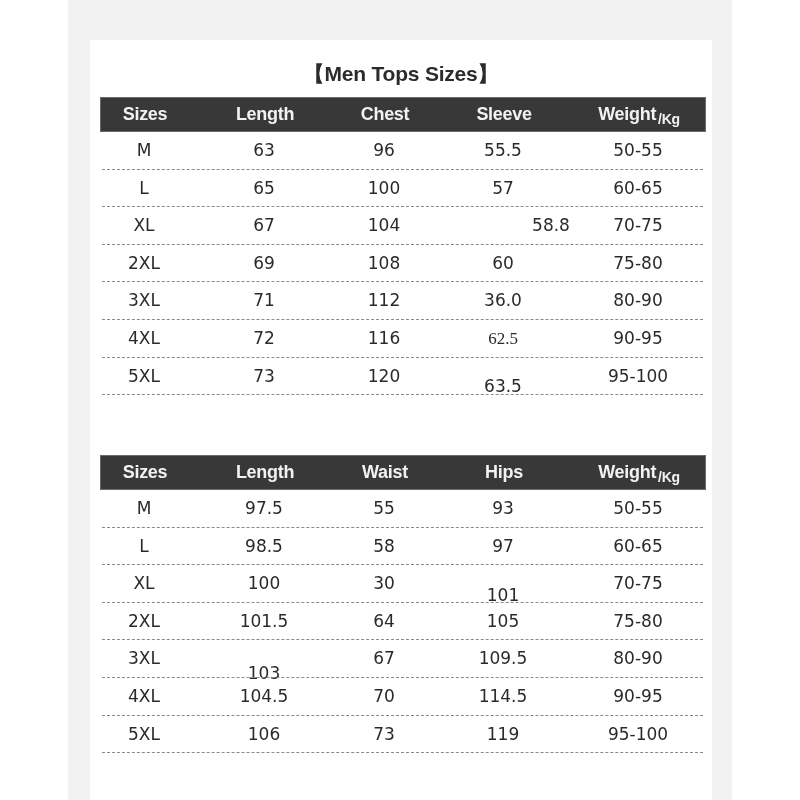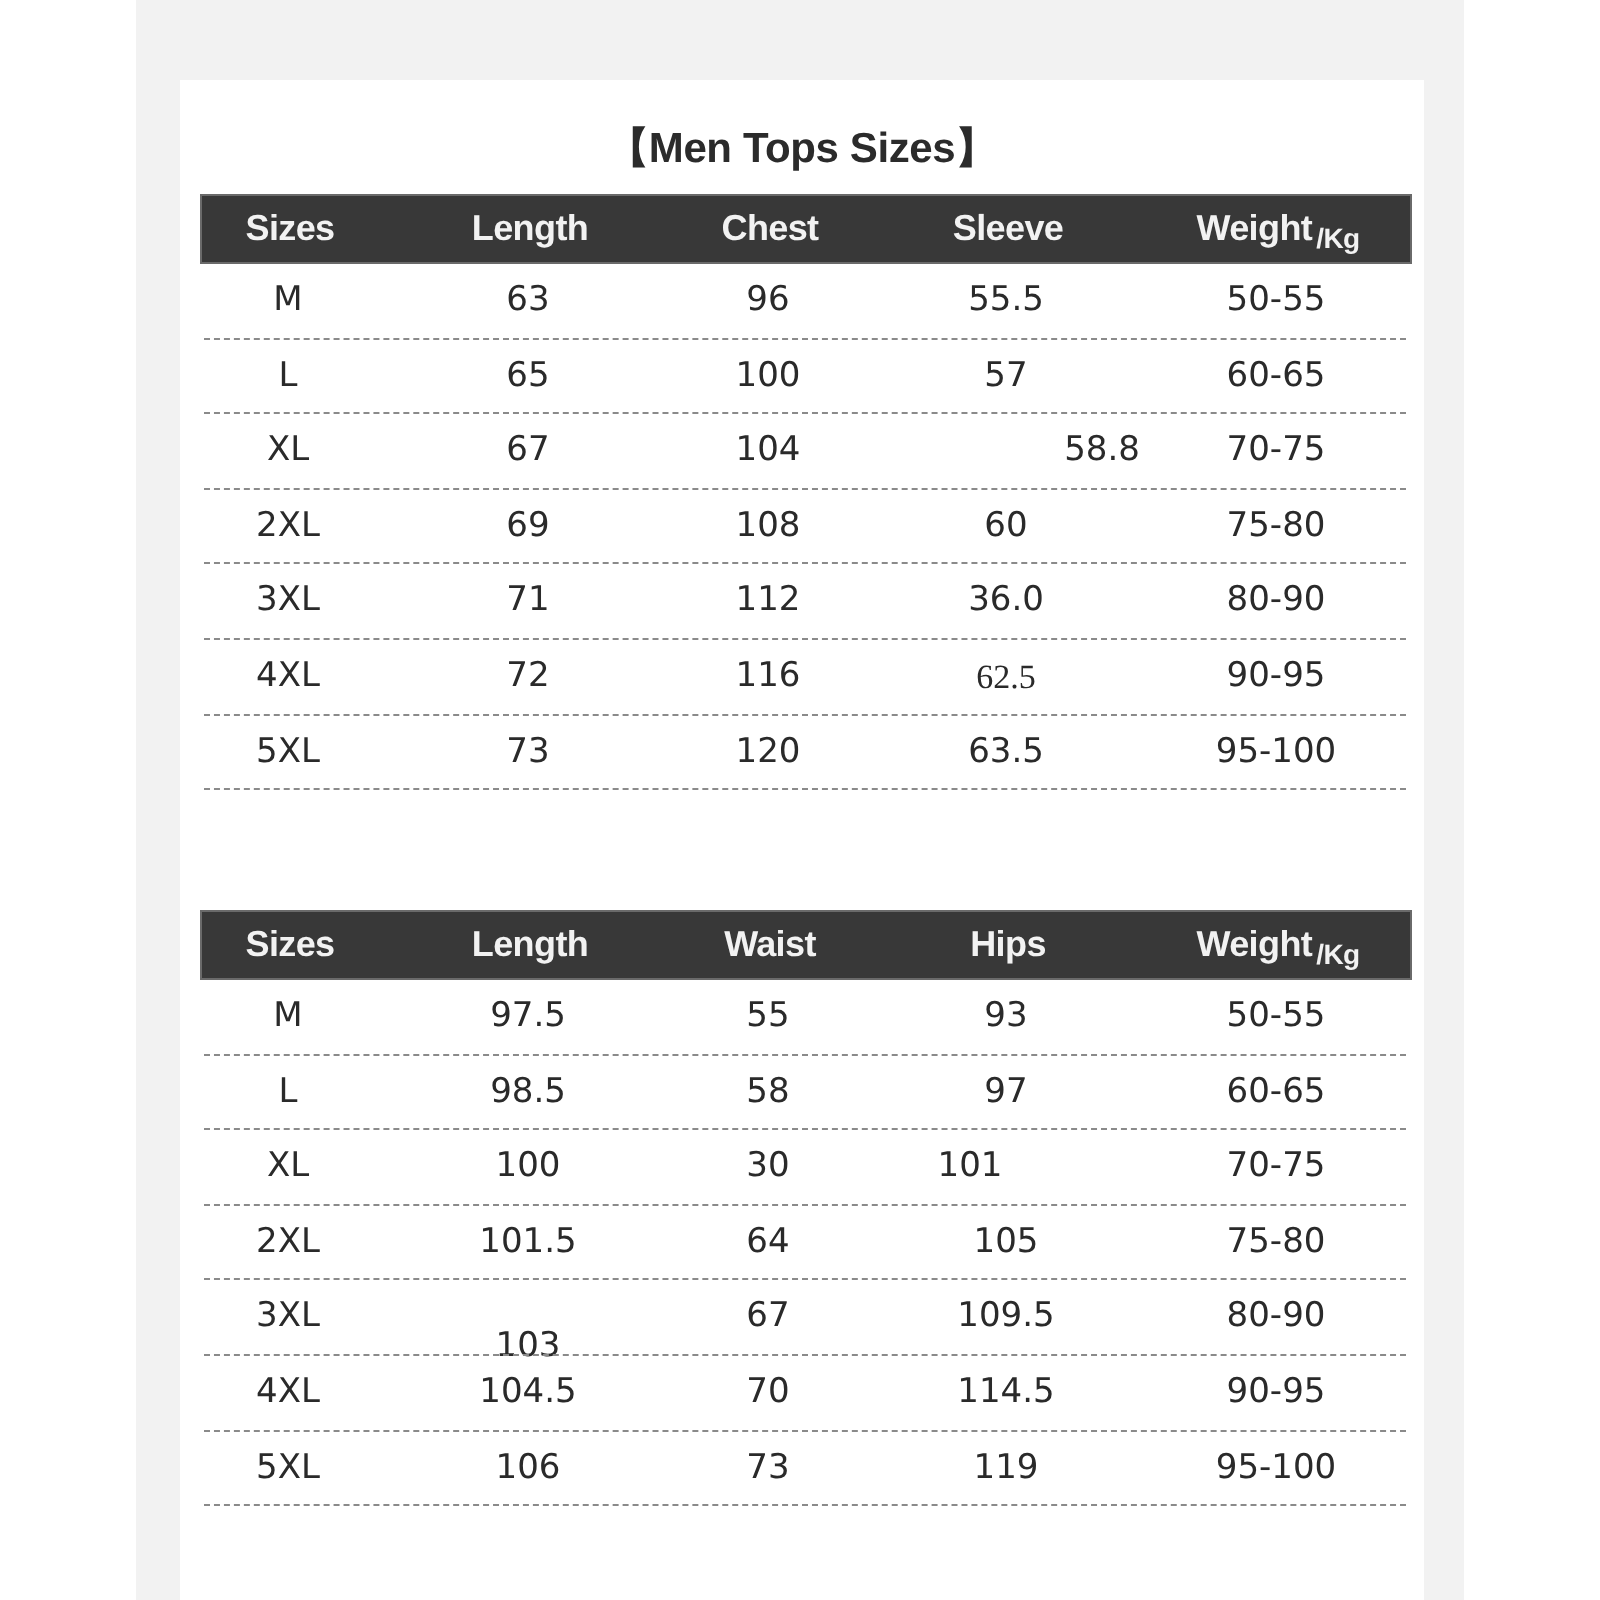--- a/index.html
+++ b/index.html
@@ -101,21 +101,21 @@
           <span class="td" style="left: 44px;">4XL</span>
           <span class="td" style="left: 164px;">72</span>
           <span class="td" style="left: 284px;">116</span>
           <span class="td" style="left: 403px; font-family: Liberation Serif, serif;">62.5</span>
           <span class="td" style="left: 538px;">90-95</span>
         </div>
         <div class="row">
           <span class="td" style="left: 44px;">5XL</span>
           <span class="td" style="left: 164px;">73</span>
           <span class="td" style="left: 284px;">120</span>
-          <span class="td" style="left: 403px;">63.5</span>
+          <span class="td" style="left: 403px; margin-top: 10px;">63.5</span>
           <span class="td" style="left: 538px;">95-100</span>
         </div>
       </div>
   </div>
 
   <div class="table" style="top:415px;">
     <div class="thead">
       <span class="th" style="left:44px;">Sizes</span>
       <span class="th" style="left:164px;">Length</span>
       <span class="th" style="left:284px;">Waist</span>
@@ -134,21 +134,21 @@
           <span class="td" style="left: 44px;">L</span>
           <span class="td" style="left: 164px;">98.5</span>
           <span class="td" style="left: 284px;">58</span>
           <span class="td" style="left: 403px;">97</span>
           <span class="td" style="left: 538px;">60-65</span>
         </div>
         <div class="row">
           <span class="td" style="left: 44px;">XL</span>
           <span class="td" style="left: 164px;">100</span>
           <span class="td" style="left: 284px;">30</span>
-          <span class="td" style="left: 385px;">101</span>
+          <span class="td" style="left: 403px; margin-top: 12px;">101</span>
           <span class="td" style="left: 538px;">70-75</span>
         </div>
         <div class="row">
           <span class="td" style="left: 44px;">2XL</span>
           <span class="td" style="left: 164px;">101.5</span>
           <span class="td" style="left: 284px;">64</span>
           <span class="td" style="left: 403px;">105</span>
           <span class="td" style="left: 538px;">75-80</span>
         </div>
         <div class="row">

